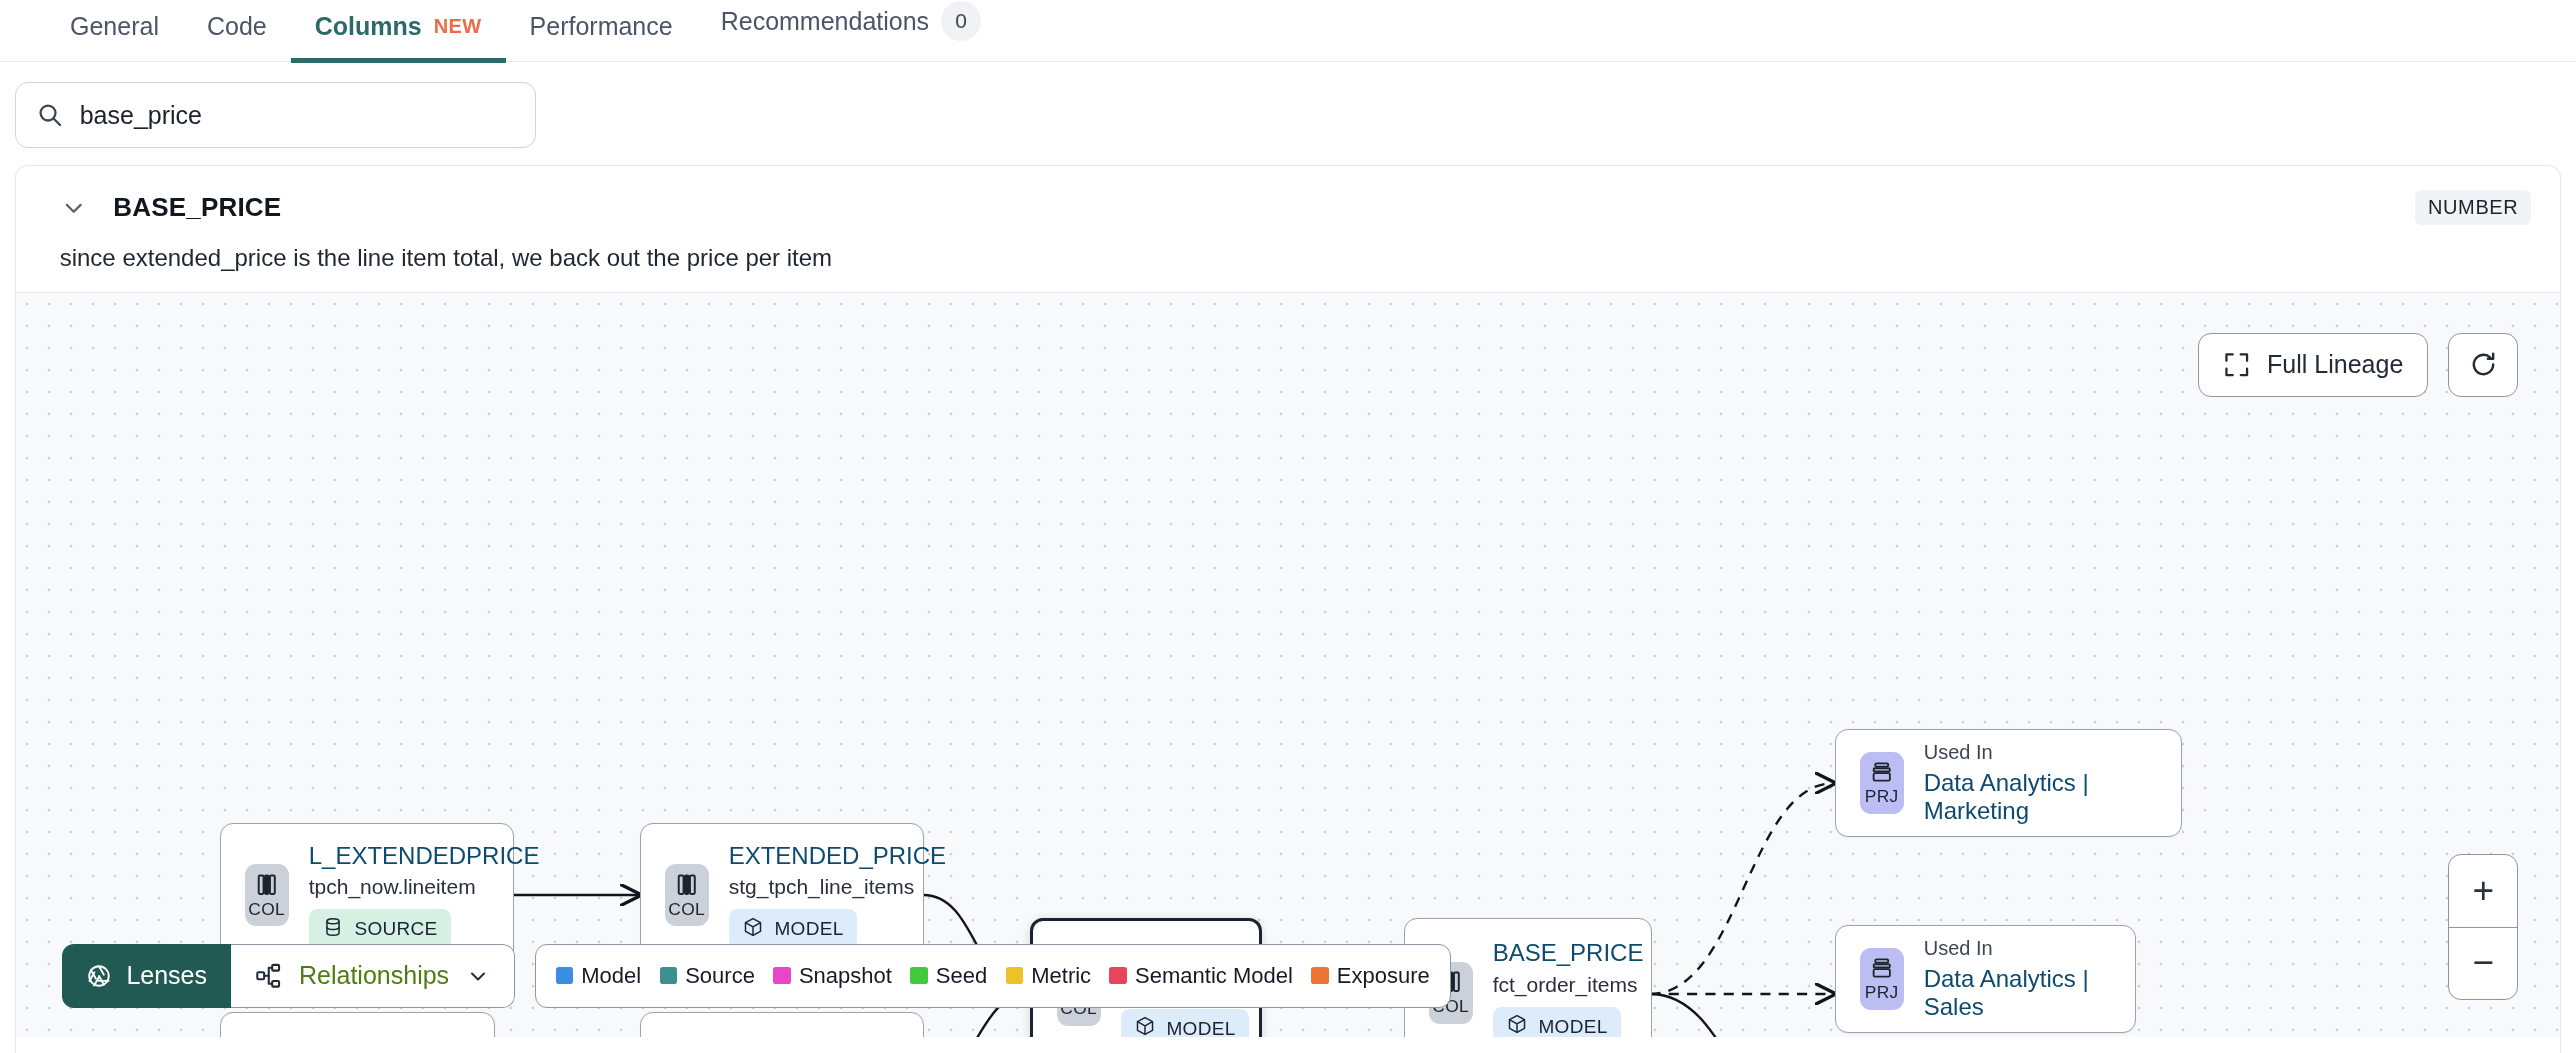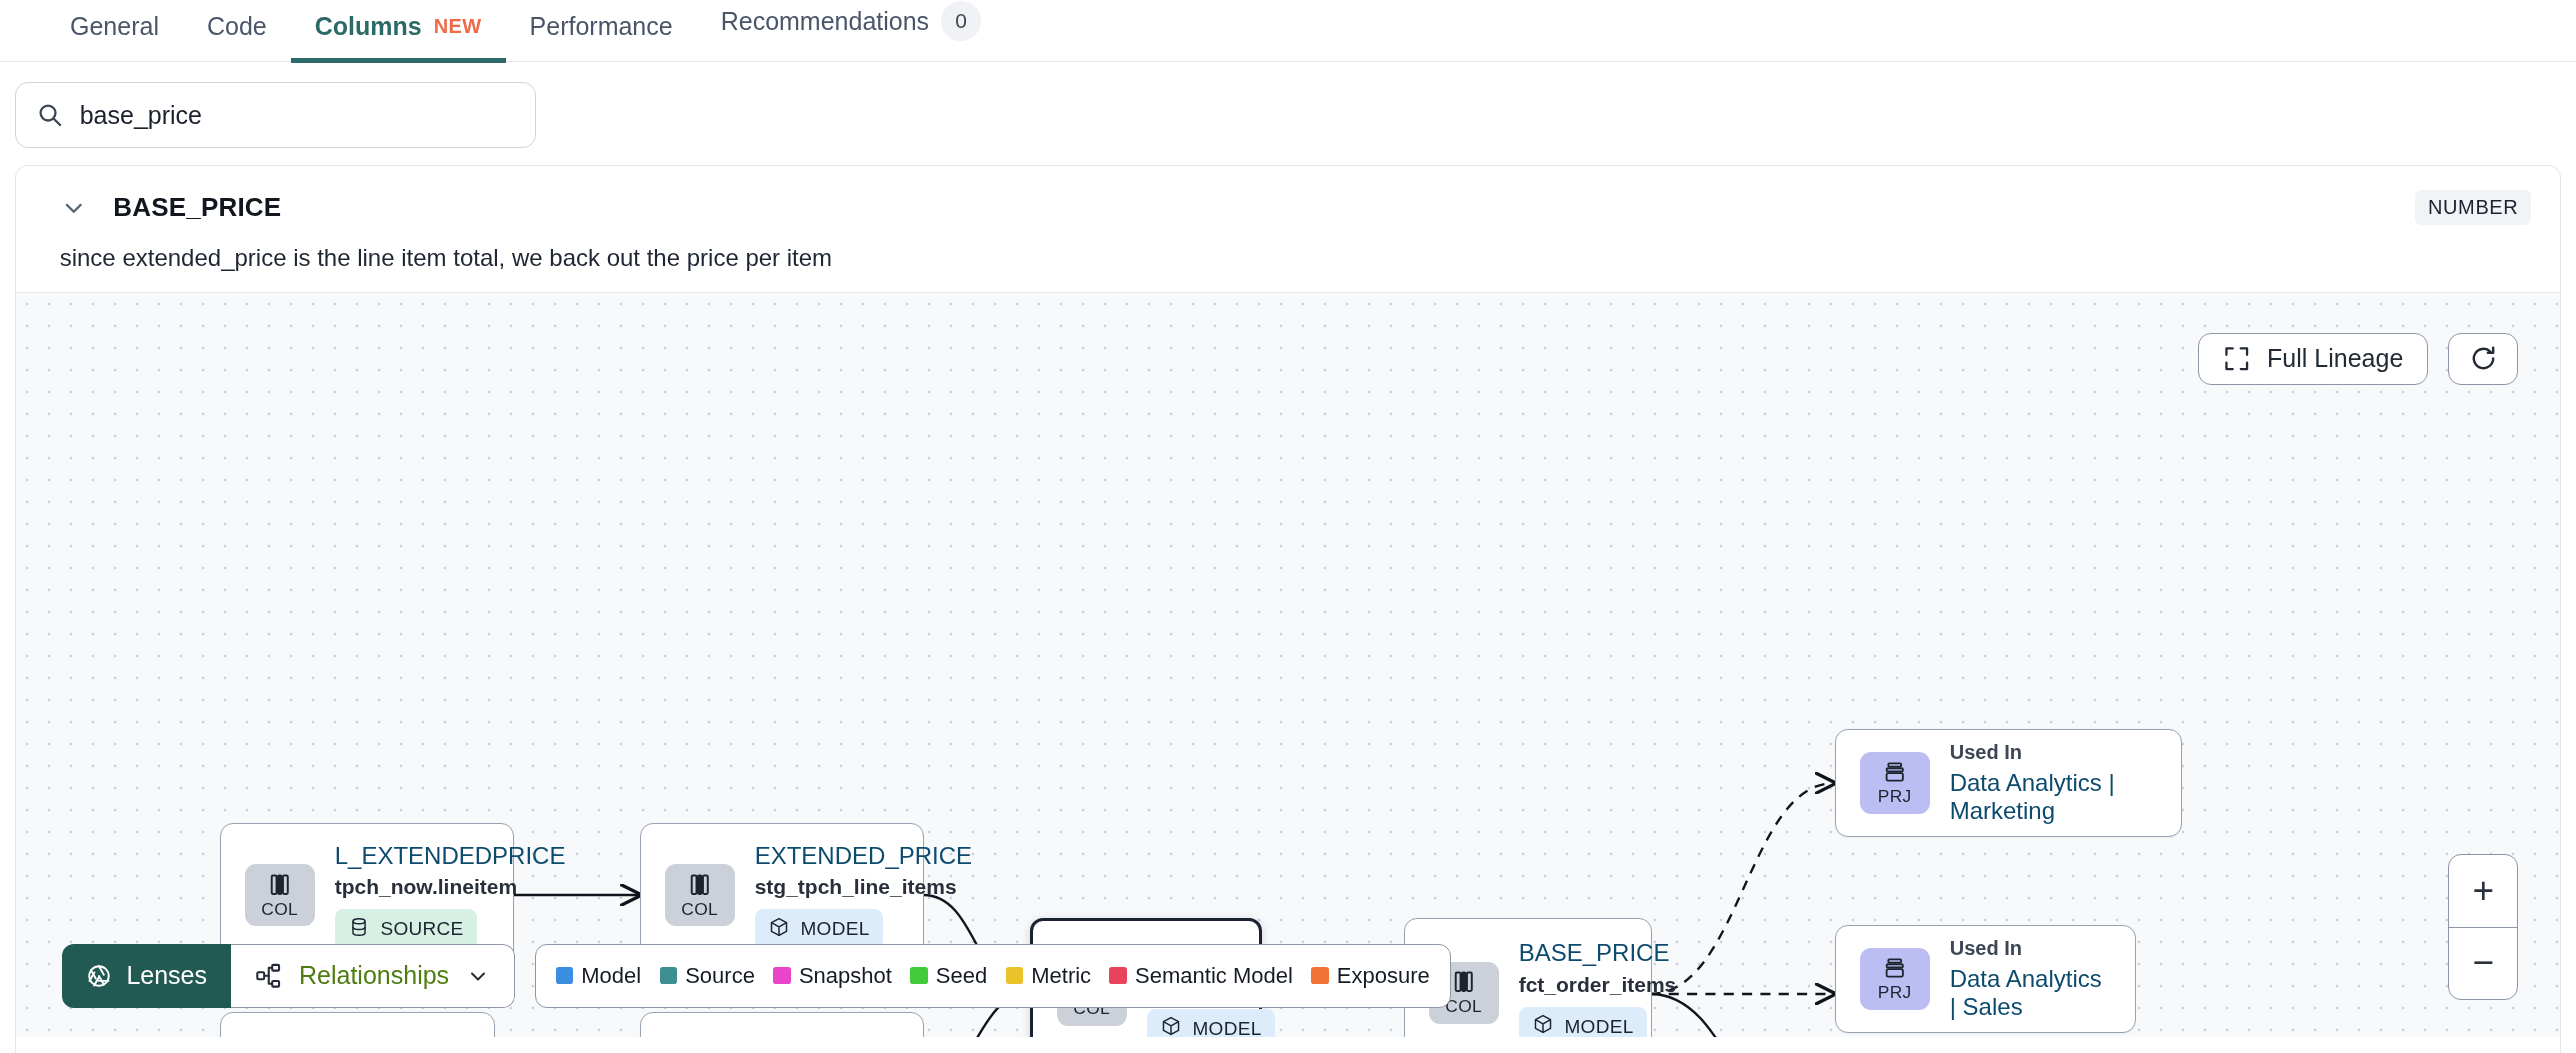--- a/index.html
+++ b/index.html
@@ -146,36 +146,36 @@
     align-items: center;
     gap: 20px;
     padding: 0 24px;
     box-shadow: 0 0.9px 1.8px rgba(16,24,40,.05);
   }
   .node.focus {
     border: 3.7px solid #1b2230;
     box-shadow: 0 2.8px 9.2px rgba(16,24,40,.16);
   }
   .kind {
-    width: 70px; height: 62px;
+    width: 44px; height: 62px;
     border-radius: 11px;
     background: #ccd1d9;
     display: flex;
     flex-direction: column;
     align-items: center;
     justify-content: center;
     gap: 0.9px;
     flex: 0 0 auto;
     color: #1c2430;
   }
   .kind.prj { background: #bcbef3; }
   .kind-label { font-size: 17.4px; font-weight: 500; letter-spacing: 0.4px; }
   .nbody { display: flex; flex-direction: column; gap: 5.5px; }
   .nname { font-size: 24px; color: #0c4a6e; }
-  .nsub  { font-size: 21px; color: #29303c; font-weight: bold; }
+  .nsub  { font-size: 21px; color: #29303c; }
   .pill {
     margin-top: 4.6px;
     align-self: flex-start;
     display: inline-flex;
     align-items: center;
     gap: 10px;
     font-size: 19px;
     padding: 6.4px 13.8px;
     border-radius: 8.3px;
     color: #1b2330;
@@ -186,21 +186,21 @@
   .usedin .nsub { font-size: 20px; color: #3d4654; }
   .usedin .nname { font-size: 24px; }
 
   
   .ctl-tr {
     position: absolute;
     top: 40px; right: 42px;
     display: flex; gap: 20px;
   }
   .btn {
-    height: 52px;
+    height: 64px;
     background: #fff;
     border: 1.8px solid #8d96a5;
     border-radius: 13px;
     display: flex;
     align-items: center;
     justify-content: center;
     gap: 16.5px;
     padding: 0 24px;
     font-size: 25px;
     color: #222a36;

